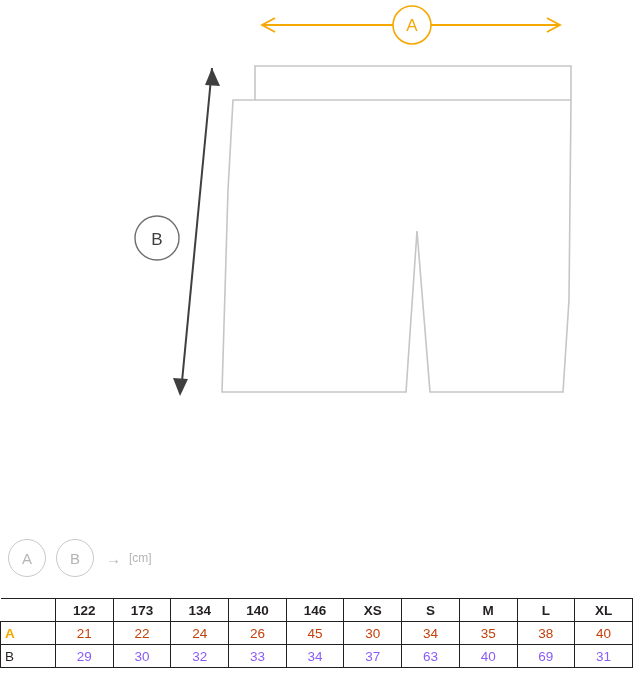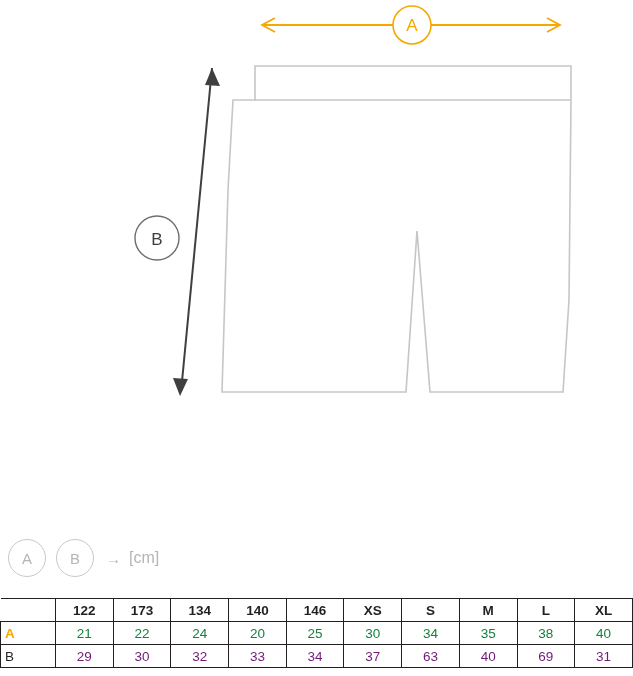--- a/index.html
+++ b/index.html
@@ -47,21 +47,21 @@
     font-size: 15px;
     color: #b5b5b5;
     margin-right: 10px;
   }
   .legend-arrow {
     font-size: 15px;
     color: #b5b5b5;
     margin: 0 8px 0 2px;
   }
   .legend-unit {
-    font-size: 16px;
+    font-size: 12px;
     color: #b5b5b5;
   }
   table.sizes {
     position: absolute;
     left: 0;
     top: 598px;
     width: 633px;
     border-collapse: collapse;
     table-layout: fixed;
   }
@@ -74,37 +74,37 @@
     font-weight: normal;
   }
   table.sizes thead th {
     font-weight: bold;
   }
   table.sizes .corner {
     border-left: none;
   }
   col.label-col { width: 55px; }
   .row-a td {
-    color: #15803d;
+    color: #c2410c;
     font-weight: bold;
   }
   .row-a td.row-label {
     text-align: left;
     padding-left: 4px;
     color: #f5a800;
     font-weight: bold;
   }
   .row-b td.row-label {
     text-align: left;
     padding-left: 4px;
     color: #231f20;
     font-weight: normal;
   }
   .row-b td {
-    color: #701a75;
+    color: #8b5cf6;
   }
 </style>
 </head>
 <body>
 
 <div class="stage">
 
   <svg class="diagram" viewBox="0 0 633 590">
 
     <g fill="none" stroke="#c6c6c6" stroke-width="1.6">
@@ -169,22 +169,22 @@
         <th>L</th>
         <th>XL</th>
       </tr>
     </thead>
     <tbody>
       <tr class="row-a">
         <td class="row-label">A</td>
         <td>21</td>
         <td>22</td>
         <td>24</td>
-        <td>20</td>
-        <td>25</td>
+        <td>26</td>
+        <td>45</td>
         <td>30</td>
         <td>34</td>
         <td>35</td>
         <td>38</td>
         <td>40</td>
       </tr>
       <tr class="row-b">
         <td class="row-label">B</td>
         <td>29</td>
         <td>30</td>

